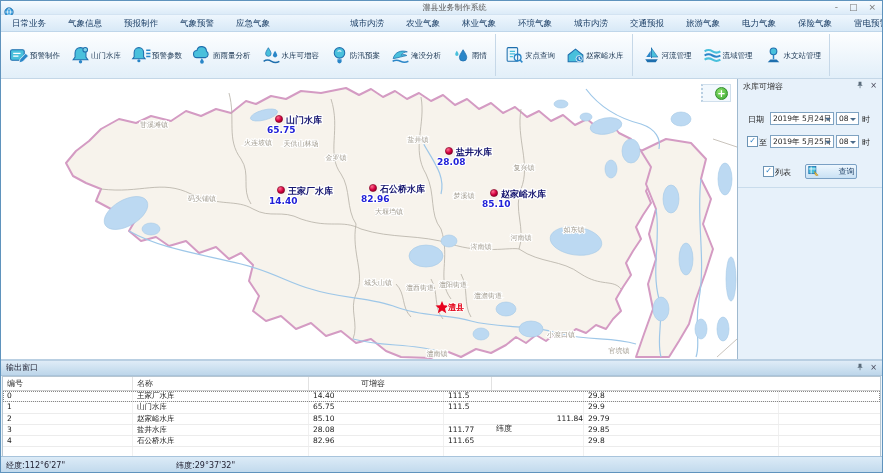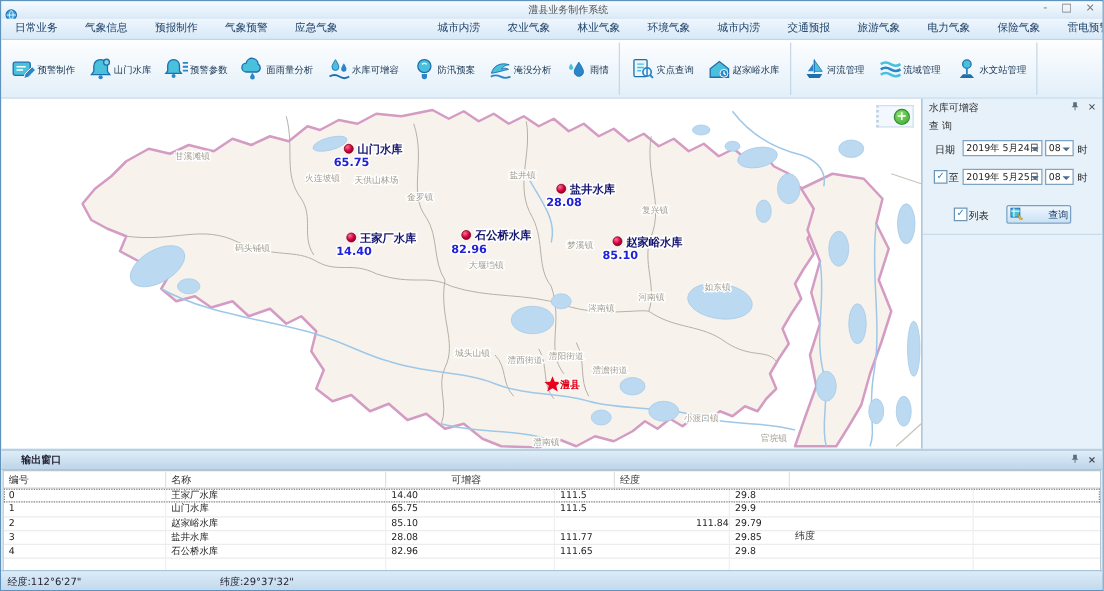--- a/index.html
+++ b/index.html
@@ -35,21 +35,21 @@
   .mini{width:9px;height:9px;font-size:8px;color:#445;line-height:9px;text-align:center;}
   .sp-sub{font-size:8px;color:#333;padding:1px 0 0 5px;}
   .flabel{position:absolute;font-size:8px;color:#222;}
   .combo{position:absolute;background:#fff;border:1px solid #7fa3c2;height:13px;font-size:7.5px;color:#222;line-height:12px;padding-left:2px;box-sizing:border-box;}
   .combo::after{content:"";position:absolute;right:2px;top:5px;border:3px solid transparent;border-top-color:#4a6b8a;}
   .cb{position:absolute;width:9px;height:9px;background:#fff;border:1px solid #6c94b5;font-size:8px;line-height:8px;color:#2a7fc4;text-align:center;box-sizing:content-box;}
   .query-btn{position:absolute;left:67px;top:85px;width:52px;height:15px;background:linear-gradient(#eef7fe,#c9e1f4);border:1px solid #7aa0c4;border-radius:2px;font-size:8px;color:#1c3f66;display:flex;align-items:center;justify-content:center;gap:20px;box-sizing:border-box;}
   .sp-divider{position:absolute;left:0;right:0;top:108px;height:1px;background:#c9dcec;}
   
   .output-panel{position:absolute;left:0;top:358px;width:100%;height:100px;background:#eef5fa;border-top:2px solid #b9cfe2;box-sizing:border-box;}
-  .op-header{position:relative;height:13px;background:linear-gradient(#dfecf7,#bdd6ea);font-size:8px;color:#223;padding:1px 0 0 16px;border-bottom:1px solid #aac4da;box-sizing:content-box;font-weight:bold;}
+  .op-header{position:relative;height:13px;background:linear-gradient(#dfecf7,#bdd6ea);font-size:8px;color:#223;padding:1px 0 0 5px;border-bottom:1px solid #aac4da;box-sizing:content-box;}
   .op-icons{position:absolute;right:4px;top:2px;display:flex;gap:5px;align-items:center;}
   .op-table{position:absolute;left:1px;right:1px;top:15px;bottom:0;background:#fff;border:1px solid #b6c6d2;overflow:hidden;}
   .th-row{display:flex;height:13px;border-bottom:1px solid #cfcfcf;}
   .th{font-size:8px;color:#333;padding-left:4px;border-right:1px solid #e2e2e2;box-sizing:border-box;line-height:13px;white-space:nowrap;}
   .tr{display:flex;height:10.3px;border-bottom:1px solid #ececec;}
   .td{font-size:7.5px;color:#222;padding-left:4px;border-right:1px solid #f0f0f0;box-sizing:border-box;line-height:10px;white-space:nowrap;}
   .tr.focused{outline:1px dotted #888;outline-offset:-1px;}
   .fill{flex:1;border-right:none!important;}
   
   .statusbar{position:absolute;left:0;bottom:0;width:100%;height:15px;background:linear-gradient(#dcebf7,#c2daed);border-top:1px solid #a8c4dc;font-size:8px;color:#223;}
@@ -318,21 +318,20 @@
     <div class="sp-header">
       <span>水库可增容</span>
       <span class="sp-icons">
         <span class="mini"><svg viewBox="0 0 10 10" width="8" height="8">
               <path d="M3.2 1h3.6v3.4L8.4 6H1.6l1.6-1.6z" fill="#5a6b7a"></path>
               <rect x="4.6" y="6" width=".9" height="3" fill="#5a6b7a"></rect>
             </svg></span>
         <span class="mini">×</span>
       </span>
     </div>
-    <div class="sp-sub">查 询</div>
     <span class="flabel" style="left:10px;top:35px;">日期</span>
     <div class="combo" style="left:32px;top:33px;width:64px;">2019年  5月24日</div>
     <div class="combo" style="left:98px;top:33px;width:23px;">08</div>
     <span class="flabel" style="left:124px;top:35px;">时</span>
     <div class="cb" id="to-checkbox" style="left:9px;top:57px;">✓</div>
     <span class="flabel" style="left:21px;top:58px;">至</span>
     <div class="combo" style="left:32px;top:56px;width:64px;">2019年  5月25日</div>
     <div class="combo" style="left:98px;top:56px;width:23px;">08</div>
     <span class="flabel" style="left:124px;top:58px;">时</span>
     <div class="cb" id="list-checkbox" style="left:25px;top:87px;">✓</div>
@@ -357,21 +356,20 @@
               <rect x="4.6" y="6" width=".9" height="3" fill="#5a6b7a"></rect>
             </svg></span>
         <span class="mini">×</span>
       </span>
     </div>
     <div class="op-table" id="op-table">
         <div class="th-row">
           <div class="th" style="width: 130px;">编号</div>
           <div class="th" style="width: 176px;">名称</div>
           <div class="th" style="width: 135px; margin-left: 48px;">可增容</div>
-          <div class="th" style="width: 140px;">经度</div>
           <div class="th" style="width: 195px; margin-top: 45px;">纬度</div>
           <div class="th fill"></div>
         </div>
         <div class="tr focused">
           <div class="td" style="width: 130px;">0</div>
           <div class="td" style="width: 176px;">王家厂水库</div>
           <div class="td" style="width: 135px;">14.40</div>
           <div class="td" style="width: 140px;">111.5</div>
           <div class="td" style="width: 195px;">29.8</div>
           <div class="td fill"></div>

